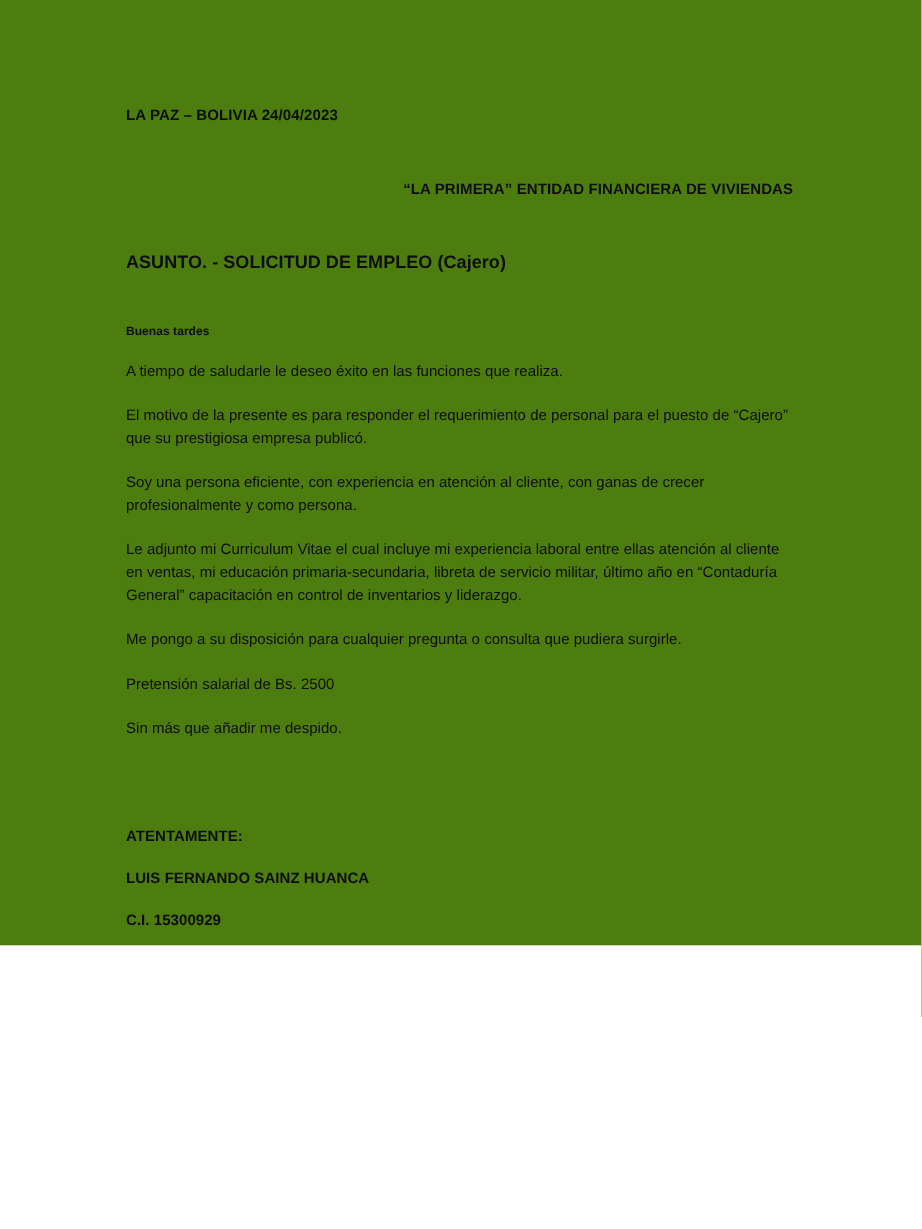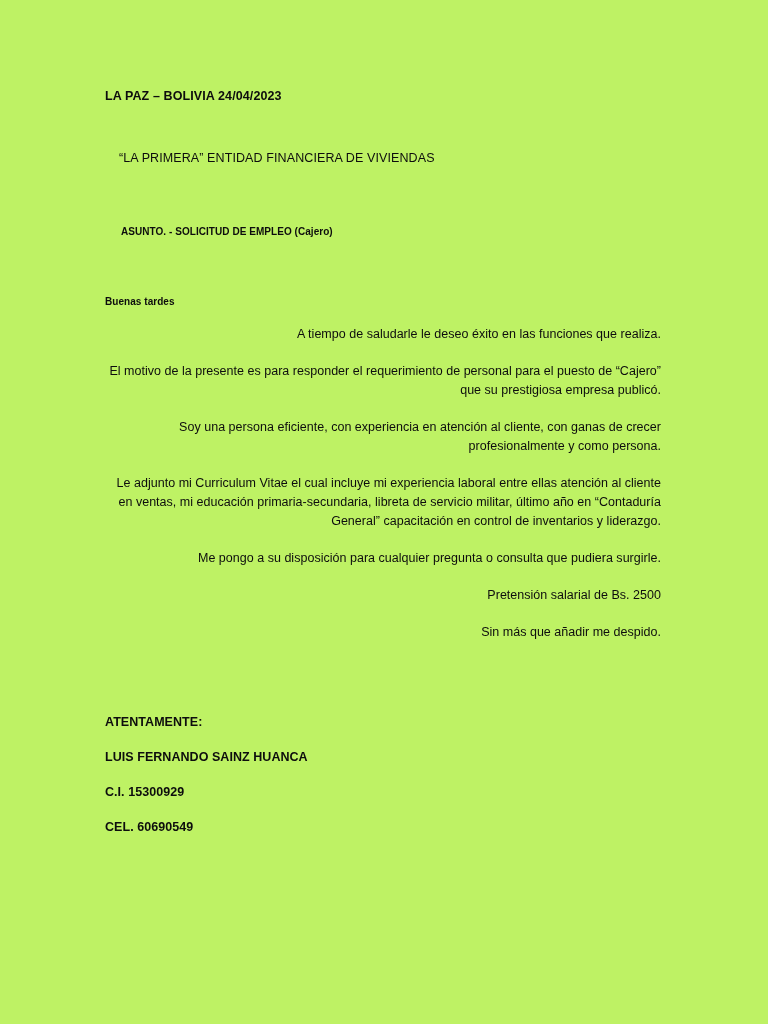--- a/index.html
+++ b/index.html
@@ -5,23 +5,23 @@
 <style>
   html, body {
     margin: 0;
     padding: 0;
     background: #ffffff;
   }
 
   .page {
     position: relative;
     width: 768px;
-    height: 1024px;
+    height: 788px;
     margin: 0 auto;
-    background: #bef264;
+    background: #4d7c0f;
     overflow: hidden;
     font-family: "Liberation Sans", sans-serif;
     color: #0d0d0d;
     -webkit-font-smoothing: antialiased;
   }
 
   .content {
     position: absolute;
     left: 105px;
     top: 88px;
@@ -36,35 +36,35 @@
     margin: 0;
   }
 
   .title-block {
     margin: 0;
     padding-top: 46px;
   }
 
   .doc-title {
     font-size: 12.5px;
-    font-weight: 400;
+    font-weight: 700;
     letter-spacing: 0.1px;
-    text-align: left;
+    text-align: right;
     margin: 0;
     padding-left: 14px;
   }
 
   .subject-block {
     padding-top: 44px;
   }
 
   .subject {
-    font-size: 10px;
+    font-size: 15px;
     line-height: 1.35;
-    margin: 16px;
+    margin: 0;
     letter-spacing: 0.05px;
   }
 
   .subject .lead {
     font-weight: 700;
   }
 
   .subject .rest {
     font-weight: 600;
   }
@@ -80,21 +80,21 @@
     letter-spacing: 0.05px;
   }
 
   p.para {
     font-size: 12.5px;
     font-weight: 500;
     line-height: 1.52;
     margin: 0;
     padding-top: 18px;
     letter-spacing: 0.02px;
-    text-align: right;
+    text-align: left;
   }
 
   .sign-block {
     padding-top: 72px;
   }
 
   p.sign-line {
     font-size: 12.5px;
     font-weight: 700;
     line-height: 1.35;

